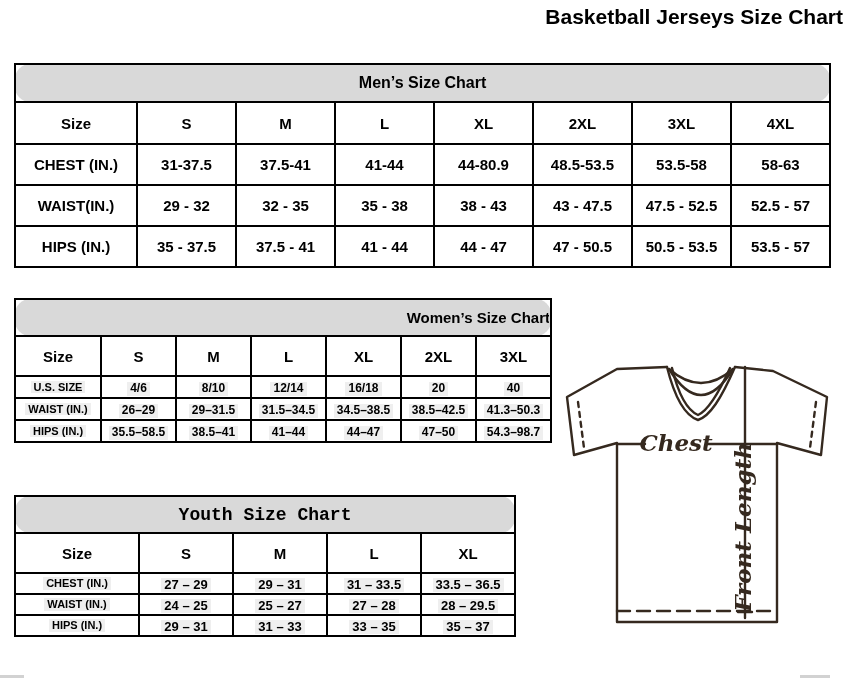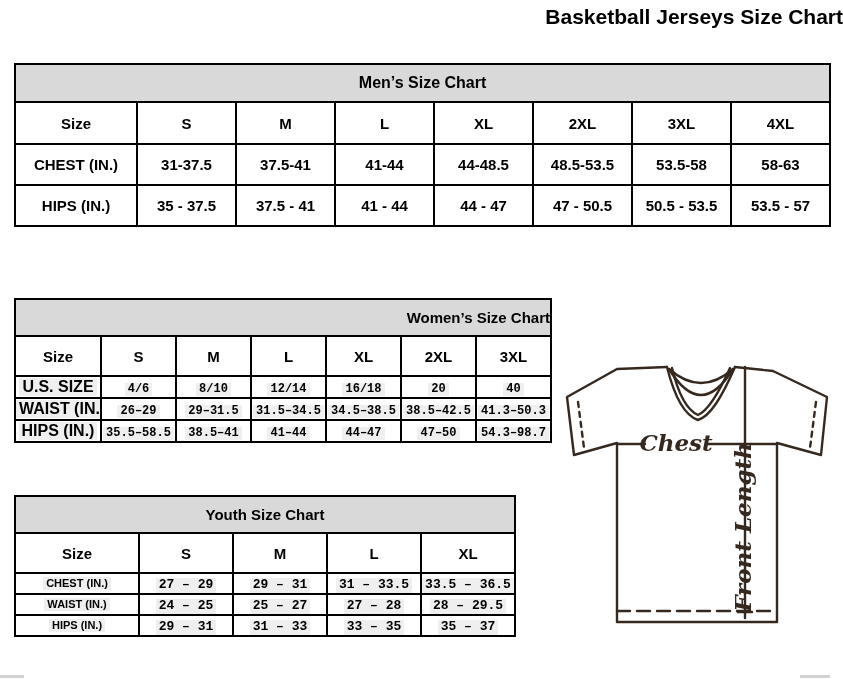--- a/index.html
+++ b/index.html
@@ -12,46 +12,46 @@
     text-align:right; font-size:21px; font-weight:bold; letter-spacing:0px;
   }
   table.tbl {
     position:absolute; border-collapse:collapse; table-layout:fixed;
     background:#fff;
   }
   table.tbl td {
     border:2px solid #000; text-align:center; vertical-align:middle;
     padding:0; overflow:hidden; white-space:nowrap;
   }
-  td.tbl-title { background:#d9d9d9; font-weight:bold; }
+  td.tbl-title { background:#d9d9d9; font-weight:bold;border-radius:15px; }
 
   
   table.mens { left:14px; top:63px; width:815px; }
   table.mens td.tbl-title { height:36px; font-size:16px; }
   table.mens tr.size-row td { height:40px; font-size:15px; font-weight:bold; }
   table.mens tr.data-row td { height:39px; font-size:15px; font-weight:bold; }
   table.mens td.row-label { font-size:13px; }
 
   
   table.womens { left:14px; top:298px; width:536px; }
   table.womens td.tbl-title { height:35px; font-size:15px;text-align:right; }
   table.womens tr.size-row td { height:38px; font-size:15px; font-weight:bold; }
   table.womens tr.data-row td { height:20px; }
-  table.womens td.row-label { font-size:16px; font-weight:bold; }
+  table.womens td.row-label { font-size:11px; font-weight:bold; }
 
   
   table.youth { left:14px; top:495px; width:500px; }
-  table.youth td.tbl-title { height:35px; font-size:15px; }
+  table.youth td.tbl-title { height:35px; font-size:18px;font-family:Liberation Mono, monospace; }
   table.youth tr.size-row td { height:38px; font-size:15px; font-weight:bold; }
   table.youth tr.data-row td { height:19px; }
   table.youth td.row-label { font-size:11px; font-weight:bold; }
 
   .hl { background:#efefef; padding:0 3px; display:inline-block; line-height:1.15; }
   .val {
-    font-family:Liberation Mono, monospace; font-weight:bold; font-size:12px;
+    font-family:Liberation Sans, sans-serif; font-weight:bold; font-size:12px;
   }
   table.youth .val { font-size:13px; }
 
   .jersey-wrap { position:absolute; left:555px; top:355px; width:288px; height:280px; }
   .jersey-wrap svg { display:block; }
   .svg-label {
     font-family:"DejaVu Serif", serif; font-style:italic; font-weight:bold;
     fill:#35291f;
   }
   .scroll-frag { position:absolute; height:3px; background:#d2d2d2; }
@@ -86,24 +86,34 @@
       <td>XL</td>
       <td>2XL</td>
       <td>3XL</td>
       <td>4XL</td>
     </tr>
     <tr class="data-row">
       <td class="row-label">CHEST (IN.)</td>
       <td>31-37.5</td>
       <td>37.5-41</td>
       <td>41-44</td>
-      <td>44-48.5</td>
+      <td>44-80.9</td>
       <td>48.5-53.5</td>
       <td>53.5-58</td>
       <td>58-63</td>
+    </tr>
+    <tr class="data-row">
+      <td class="row-label">WAIST(IN.)</td>
+      <td>29 - 32</td>
+      <td>32 - 35</td>
+      <td>35 - 38</td>
+      <td>38 - 43</td>
+      <td>43 - 47.5</td>
+      <td>47.5 - 52.5</td>
+      <td>52.5 - 57</td>
     </tr>
     <tr class="data-row">
       <td class="row-label">HIPS (IN.)</td>
       <td>35 - 37.5</td>
       <td>37.5 - 41</td>
       <td>41 - 44</td>
       <td>44 - 47</td>
       <td>47 - 50.5</td>
       <td>50.5 - 53.5</td>
       <td>53.5 - 57</td>

